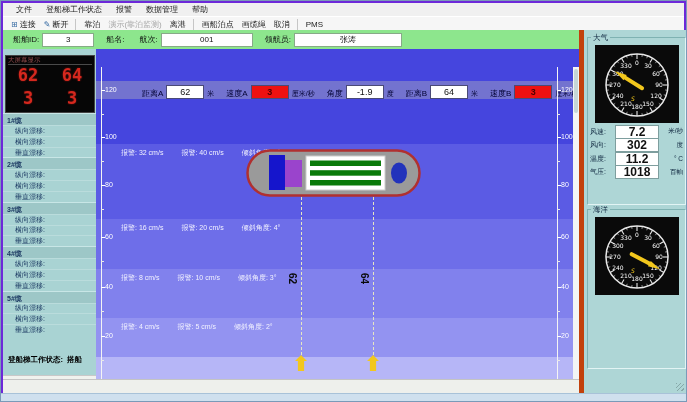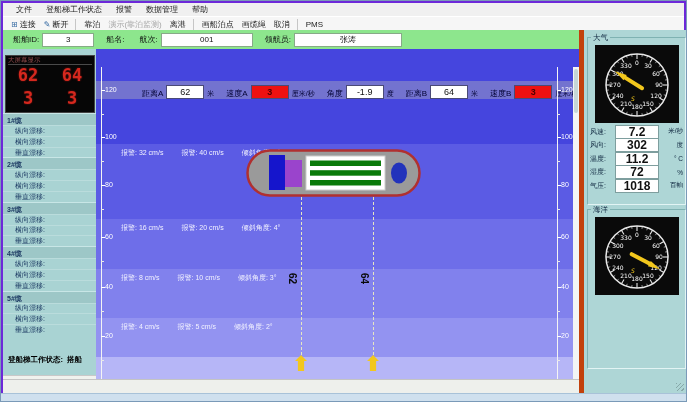--- a/index.html
+++ b/index.html
@@ -469,25 +469,20 @@
             <span class="g-box">302</span>
             <span class="g-unit">度</span>
           </div>
 
           <div class="g-row">
             <span class="g-label">温度:</span>
             <span class="g-box">11.2</span>
             <span class="g-unit">° C</span>
           </div>
 
-          <div class="g-row">
-            <span class="g-label">湿度:</span>
-            <span class="g-box">72</span>
-            <span class="g-unit">%</span>
-          </div>
 
           <div class="g-row">
             <span class="g-label">气压:</span>
             <span class="g-box">1018</span>
             <span class="g-unit">百帕</span>
           </div>
 
       </div>
     </div>
 

